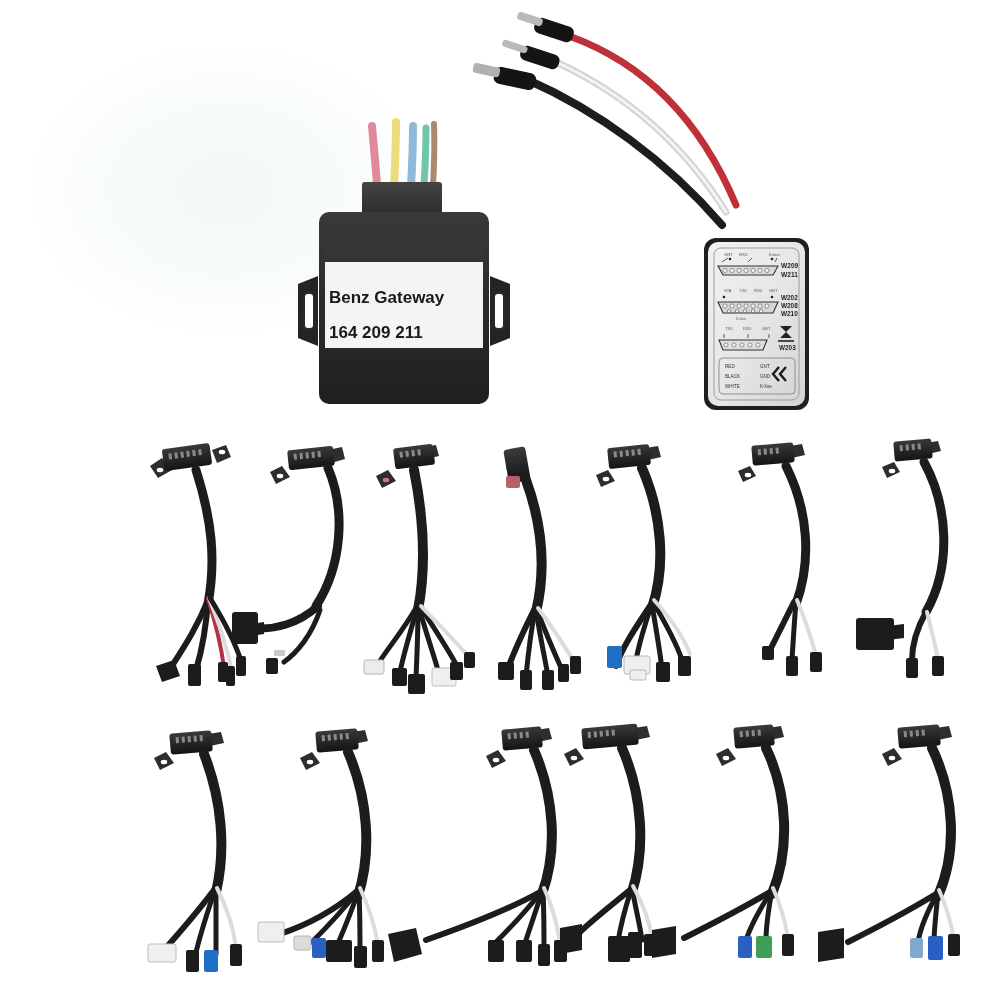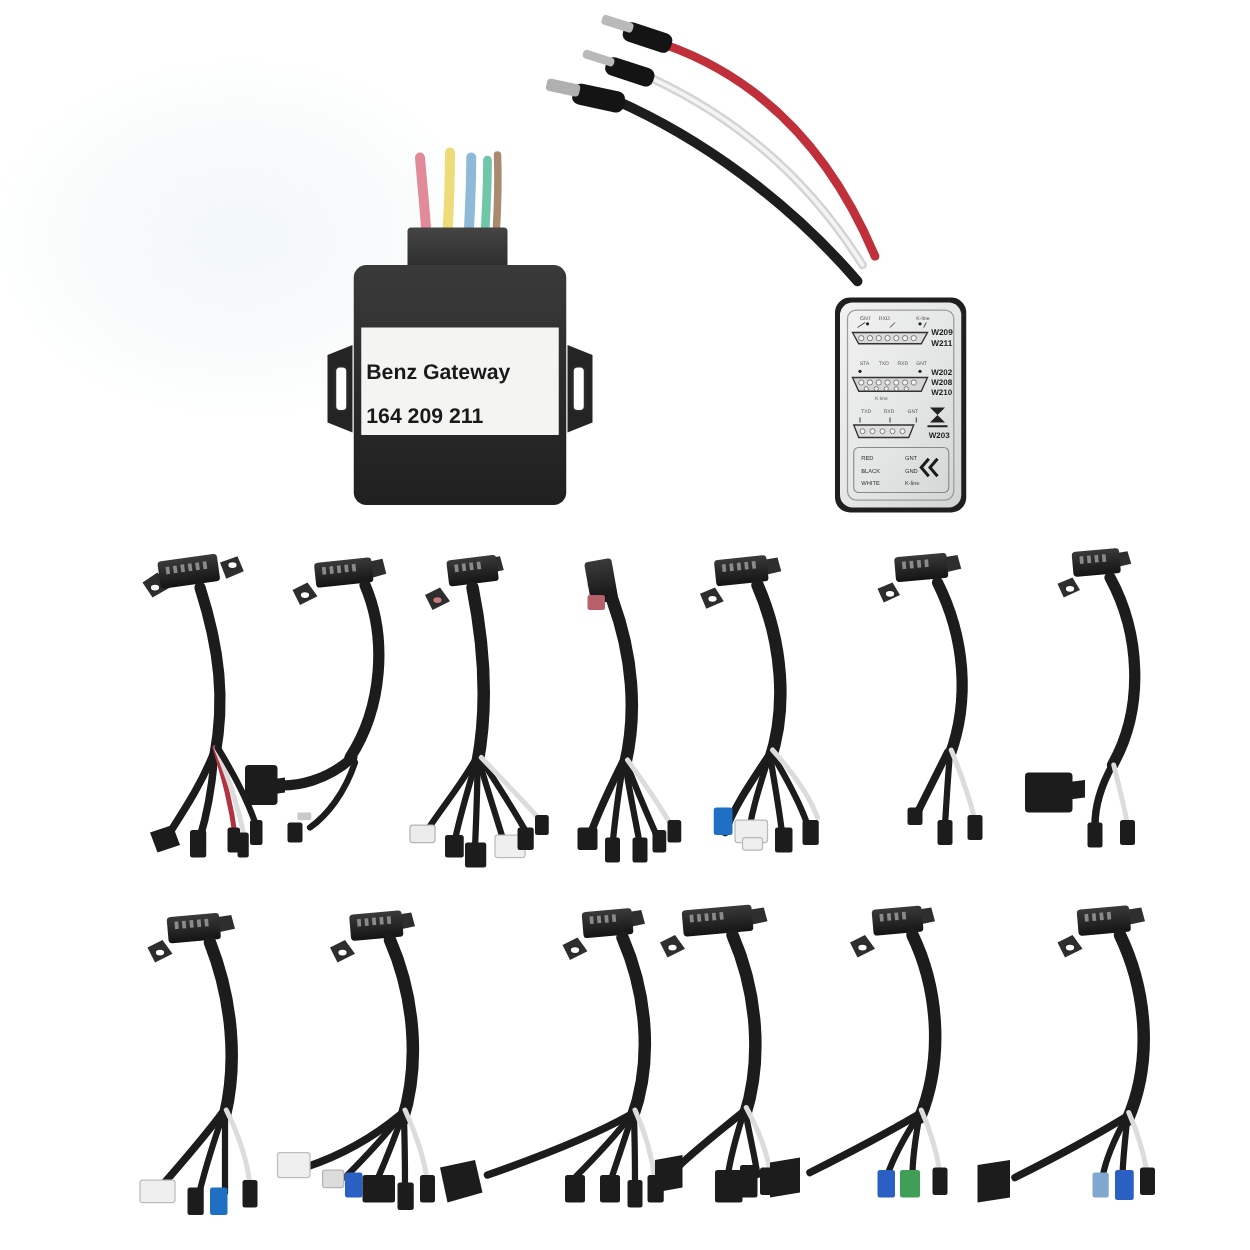--- a/index.html
+++ b/index.html
@@ -10,20 +10,21 @@
     overflow:hidden;
     position:relative;
   }
   #stage{
     position:absolute;inset:0;
     width:908px;height:1000px;
     background:
       radial-gradient(ellipse 260px 190px at 190px 190px, #f2f7f8 0%, #f8fbfb 45%, #ffffff 78%),
       radial-gradient(ellipse 300px 200px at 420px 140px, #f4f8f9 0%, #ffffff 70%),
       #ffffff;
+    margin-left: 36px;
   }
   svg.layer{position:absolute;left:0;top:0;width:1000px;height:1000px;}
   .lbl-title{font-family:"Liberation Sans",sans-serif;font-weight:bold;}
   .dbox-txt{font-family:"Liberation Sans",sans-serif;}
 </style>
 </head>
 <body>
 
 <div id="stage">
 

